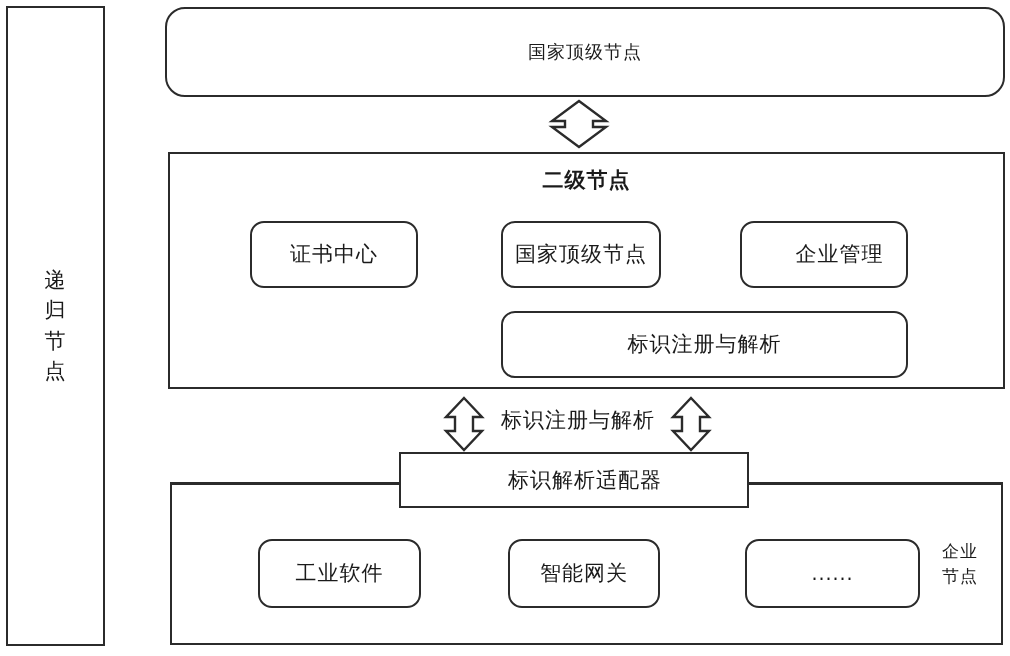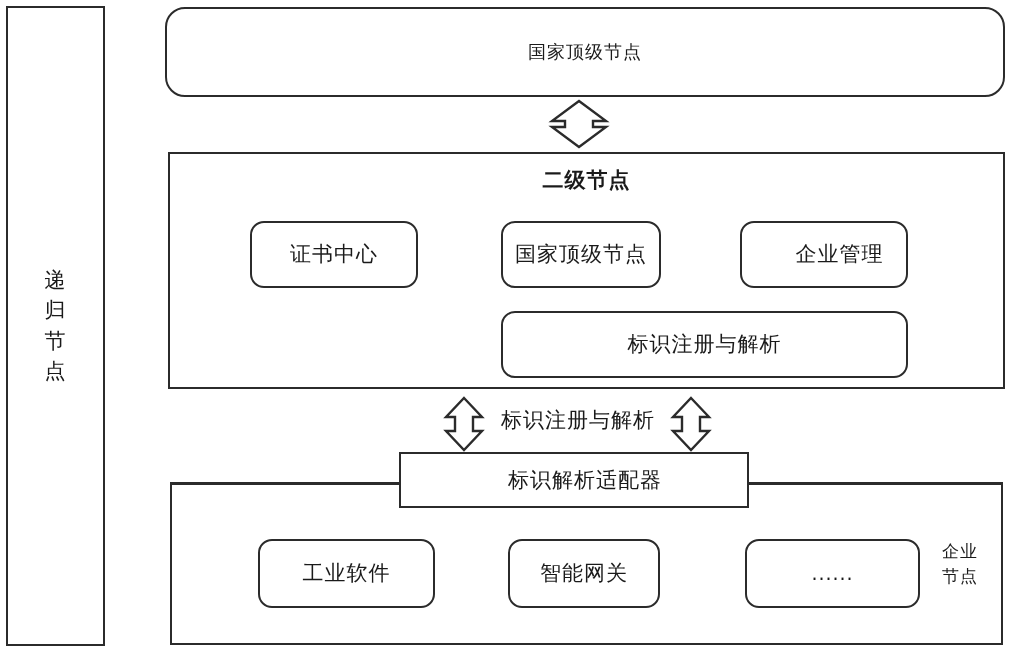--- a/index.html
+++ b/index.html
@@ -186,21 +186,21 @@
     <div class="side-title">
       <span>企业</span>
       <span>节点</span>
     </div>
   </div>
 
   <div class="box center-text lbl-21" id="adapter-box">
     <span>标识解析适配器</span>
   </div>
 
-  <div class="box rounded center-text lbl-21 pill" style="left:258px; top:539px; width:177px; height:69px;">
+  <div class="box rounded center-text lbl-21 pill" style="left:258px; top:539px; width:163px; height:69px;">
     <span>工业软件</span>
   </div>
   <div class="box rounded center-text lbl-21 pill" style="left:508px; top:539px; width:152px; height:69px;">
     <span>智能网关</span>
   </div>
   <div class="box rounded center-text lbl-19 pill" style="left:745px; top:539px; width:175px; height:69px;">
     <span>......</span>
   </div>
 
 </div>

